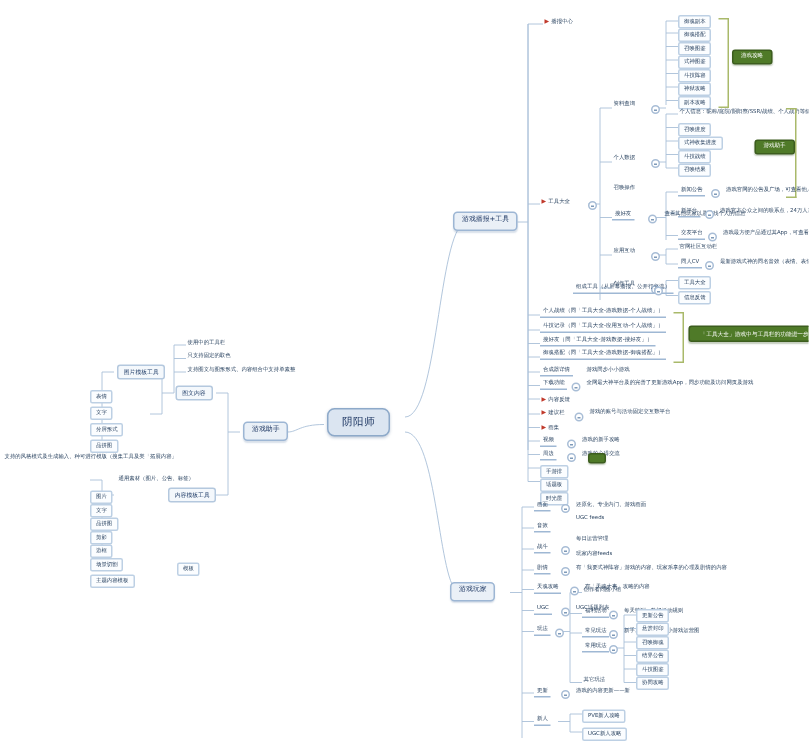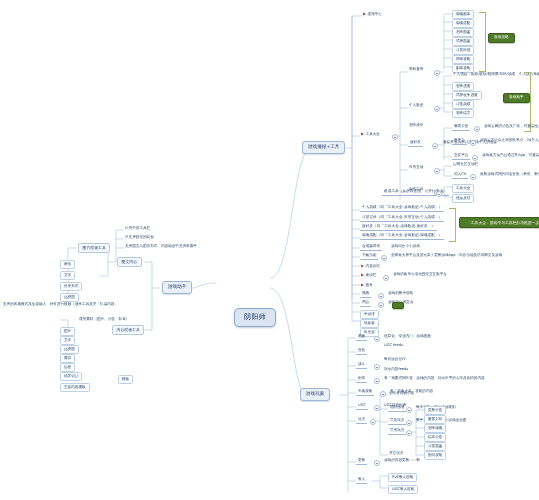--- a/index.html
+++ b/index.html
@@ -201,21 +201,21 @@
       <path d="M68,357 L60,357"></path>
       <path d="M68,366 L60,366"></path>
 
       <path d="M116,262 L116,230"></path>
       <path d="M116,230 L124,230"></path>
       <path d="M116,239 L124,239"></path>
       <path d="M116,248 L124,248"></path>
     </g>
   </svg>
 
-  <div class="node root" style="left:234px;top:272px;margin-top:36px;">阴阳师</div>
+  <div class="node root" style="left:218px;top:272px;">阴阳师</div>
 
   <div class="node b1" style="left:302px;top:141px;">游戏播报+工具</div>
 
   <div class="node b1" style="left:300px;top:388px;">游戏玩家</div>
 
   <div class="node b1" style="left:162px;top:281px;">游戏助手</div>
 
   <div class="node tx" style="left:362px;top:12px;">
     <span class="mk">▶</span><span>播报中心</span>
   </div>

